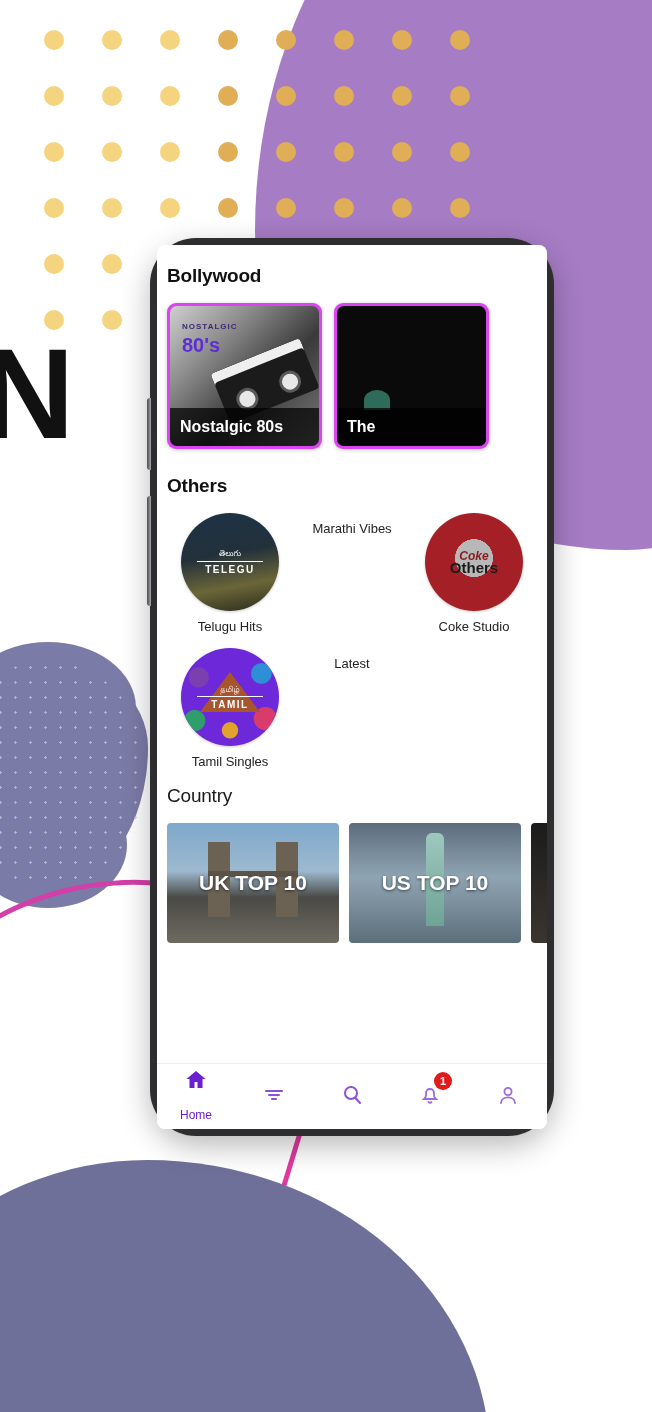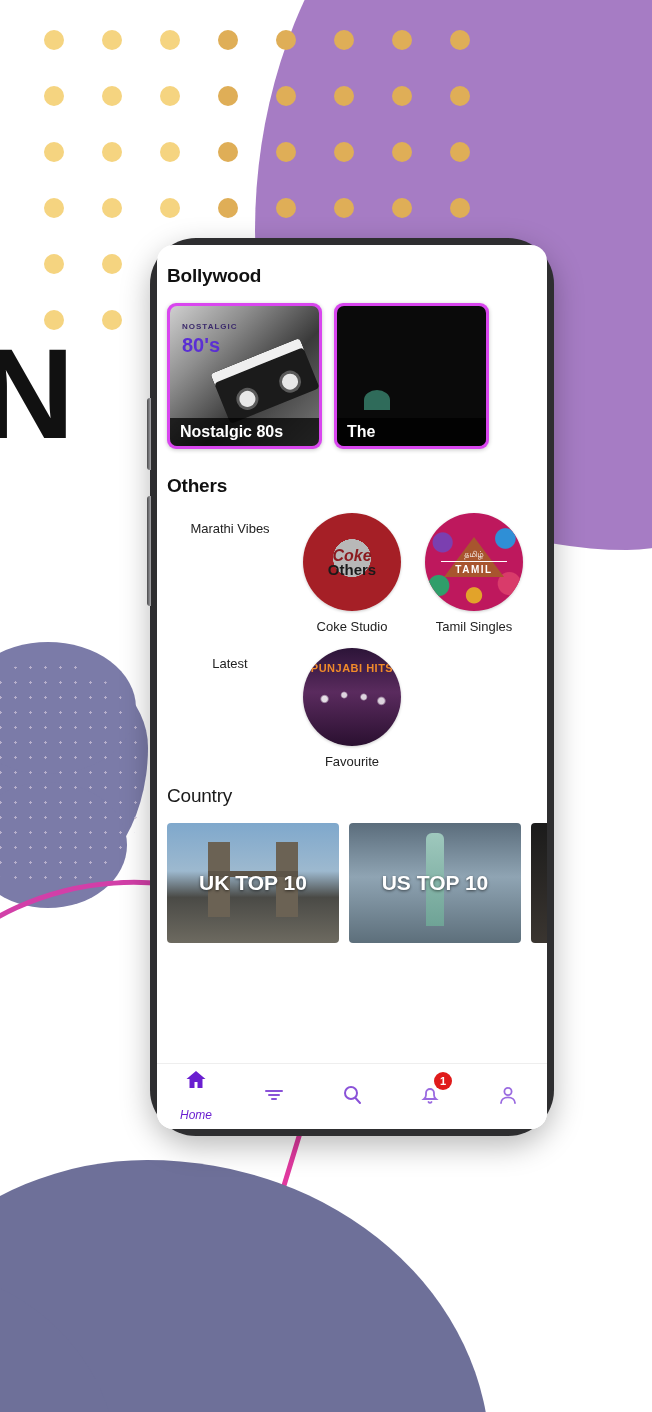--- a/index.html
+++ b/index.html
@@ -97,21 +97,21 @@
     left:150px; top:238px;
     width:404px; height:898px;
     background:#2e2e30;
     border-radius:46px;
     padding:7px;
     box-shadow:0 10px 30px rgba(0,0,0,.28);
   }
   .phone-inner{
     width:100%; height:100%;
     background:#ffffff;
-    border-radius:16px;
+    border-radius:8px;
     overflow:hidden;
     position:relative;
     display:flex; flex-direction:column;
   }
   .side-btn{
     position:absolute; left:-3px; width:4px;
     background:linear-gradient(90deg,#4a4a4c,#a8a8ac);
     border-radius:3px 0 0 3px;
   }
   .side-btn.b1{ top:160px; height:72px; }
@@ -208,21 +208,21 @@
   }
   .art-the{
     background:#0a0a0a;
   }
   .art-the .plant{
     position:absolute; left:18%; bottom:26%;
     width:26px; height:20px; background:#2f6b5a; border-radius:50% 50% 0 0;
   }
   .card-caption{
     position:absolute; left:3px; right:3px; bottom:3px;
-    height:28px; background:rgba(0,0,0,.72);
+    height:38px; background:rgba(0,0,0,.72);
     border-radius:0 0 7px 7px;
     display:flex; align-items:center;
     padding-left:10px;
     color:#fff; font-size:16px; font-weight:700;
     white-space:nowrap; overflow:hidden;
     z-index:4;
   }
 
   
   .circle-grid{
@@ -248,23 +248,23 @@
     font-size:10px; font-weight:700; letter-spacing:1.5px;
     border-top:1.5px solid #fff; padding-top:2px; display:block;
     min-width:66px;
   }
   .c-telegu{ background:linear-gradient(170deg,#1d3347 0%,#22303a 42%,#6b6638 72%,#2a2a1c 100%); }
   .c-marathi{ background:linear-gradient(160deg,#8e7f63 0%,#6d6047 45%,#3a3226 100%); }
   .c-coke{ background:radial-gradient(circle at 50% 46%,#b8b8b8 0 26%,#a51f26 26.5% 100%); }
   .c-coke .coke-text{
     position:relative; z-index:4; text-align:center; line-height:1;
   }
-  .c-coke .coke-text .c1{ font-size:16px; color:#8b1a1f; font-style:italic; font-weight:700; display:block;}
+  .c-coke .coke-text .c1{ font-size:12px; color:#8b1a1f; font-style:italic; font-weight:700; display:block;}
   .c-coke .coke-text .c2{ font-size:15px; color:#1a1a1a; font-weight:700; display:block; margin-top:-2px;}
-  .c-tamil{ background:#be185d;justify-content:center; }
+  .c-tamil{ background:#6d28d9;justify-content:center; }
   .c-tamil .splash{
     position:absolute; inset:0;
     background:
       radial-gradient(circle at 18% 30%,#7b3fb0 0 9%,transparent 10%),
       radial-gradient(circle at 82% 26%,#2f8fd6 0 9%,transparent 10%),
       radial-gradient(circle at 14% 74%,#2f9e6a 0 9%,transparent 10%),
       radial-gradient(circle at 86% 72%,#d93b6a 0 10%,transparent 11%),
       radial-gradient(circle at 50% 84%,#e2a32a 0 8%,transparent 9%);
   }
   .c-tamil .temple{
@@ -334,21 +334,21 @@
     background:#fff;
     display:flex; align-items:center;
     border-top:1px solid #eee;
     padding-bottom:4px;
   }
   .nav-item{
     flex:1; display:flex; flex-direction:column;
     align-items:center; justify-content:center;
     position:relative; height:100%;
   }
-  .nav-label{ font-size:12px; color:#6a1fd0; margin-top:16px;font-style:italic; }
+  .nav-label{ font-size:12px; color:#6a1fd0; margin-top:16px; }
   .badge{
     position:absolute; top:8px; left:calc(50% + 4px);
     min-width:18px; height:18px; border-radius:50%;
     background:#e01b1b; color:#fff; font-size:11px; font-weight:700;
     display:flex; align-items:center; justify-content:center;
   }
   svg{ display:block; }
 </style>
 </head>
 <body>
@@ -445,20 +445,29 @@
             <div class="plant"></div>
           </div>
           <div class="card-caption">The</div>
         </div>
       </div>
 
       <div class="section-title">Others</div>
 
       <div class="circle-grid">
 
+        <div class="circle-item">
+          <div class="circ c-telegu">
+            <div class="circ-label">
+              <span class="native">తెలుగు</span>
+              <span class="roman">TELEGU</span>
+            </div>
+          </div>
+          <div class="circ-caption">Telugu Hits</div>
+        </div>
 
         <div class="circle-item">
           <div class="circ-caption">Marathi Vibes</div>
         </div>
 
         <div class="circle-item">
           <div class="circ c-coke">
             <div class="coke-text">
               <span class="c1">Coke</span>
               <span class="c2">Others</span>
@@ -476,27 +485,20 @@
               <span class="roman">TAMIL</span>
             </div>
           </div>
           <div class="circ-caption">Tamil Singles</div>
         </div>
 
         <div class="circle-item">
           <div class="circ-caption">Latest</div>
         </div>
 
-        <div class="circle-item">
-          <div class="circ c-fav">
-            <div class="lights"></div>
-            <span class="ph">PUNJABI HITS</span>
-          </div>
-          <div class="circ-caption">Favourite</div>
-        </div>
 
       </div>
 
       <div class="section-title light">Country</div>
 
       <div class="country-row">
         <div class="country-card cc-uk">
           <div class="tower l"></div>
           <div class="tower r"></div>
           <div class="span"></div>

